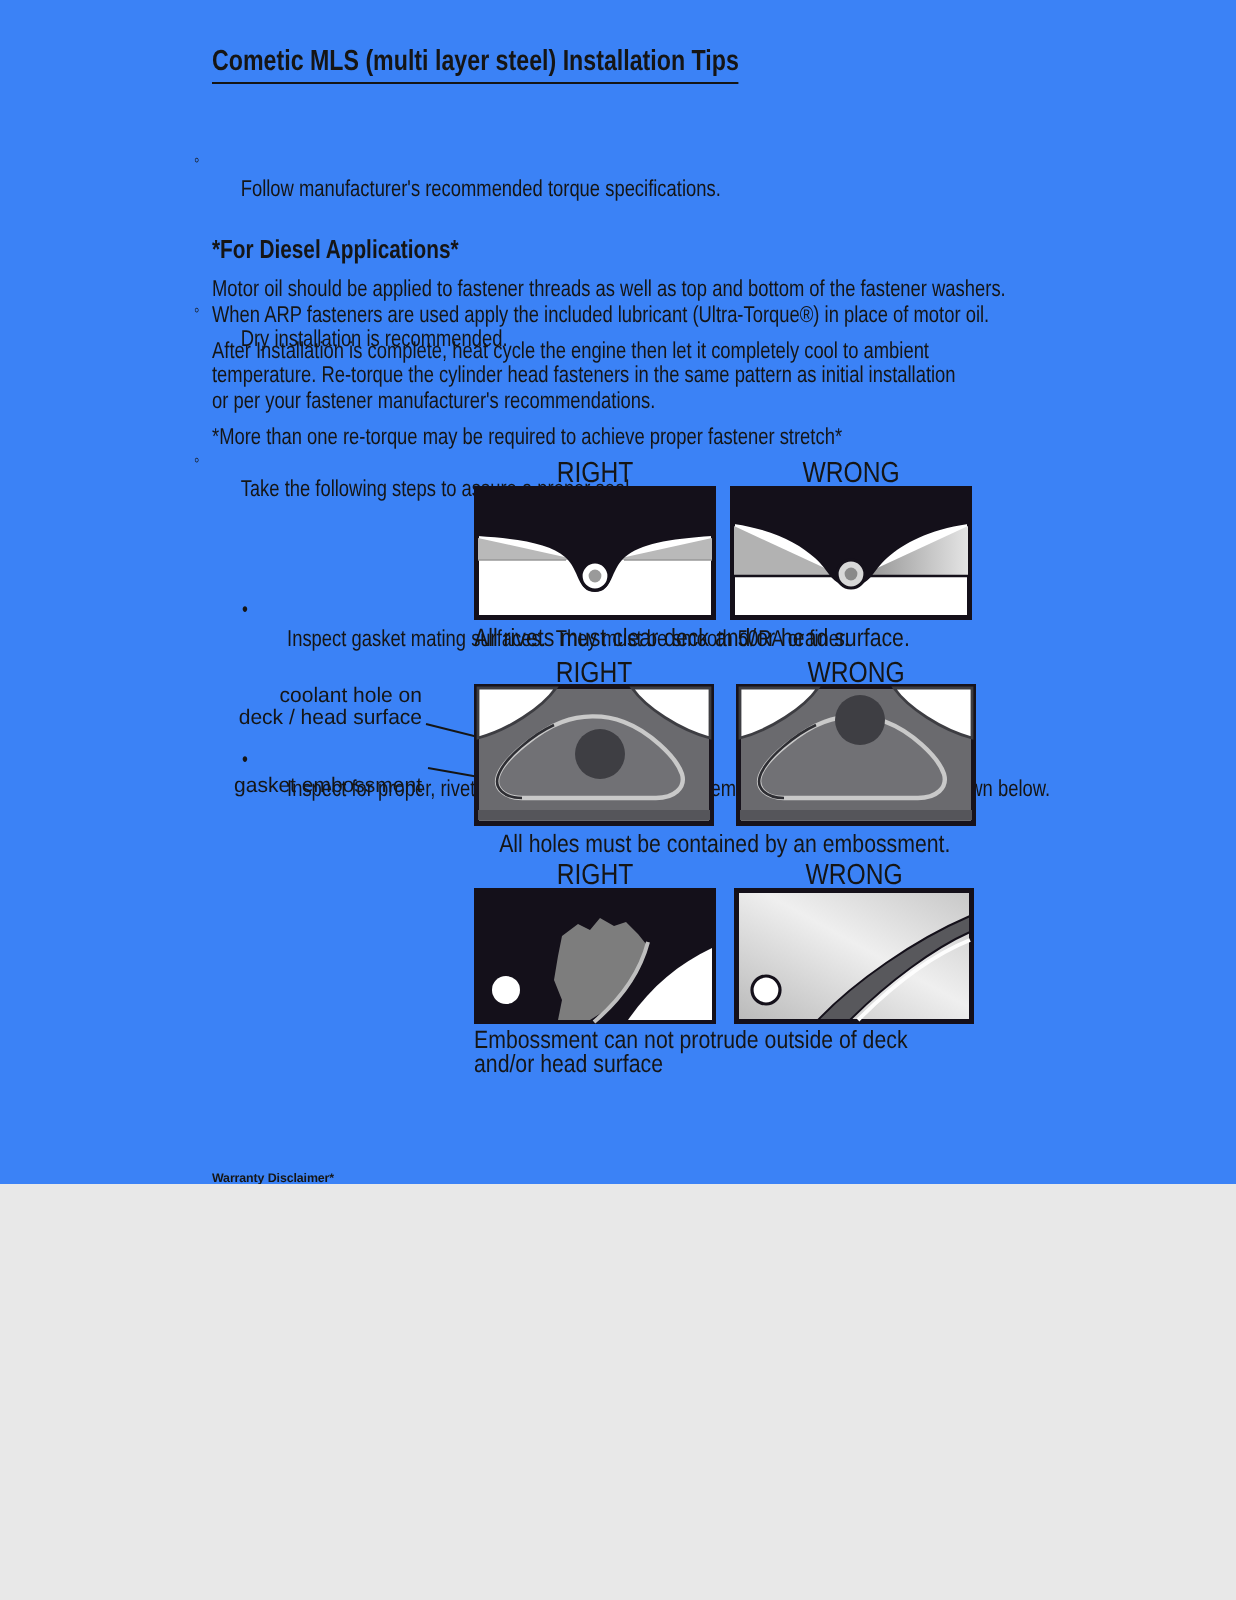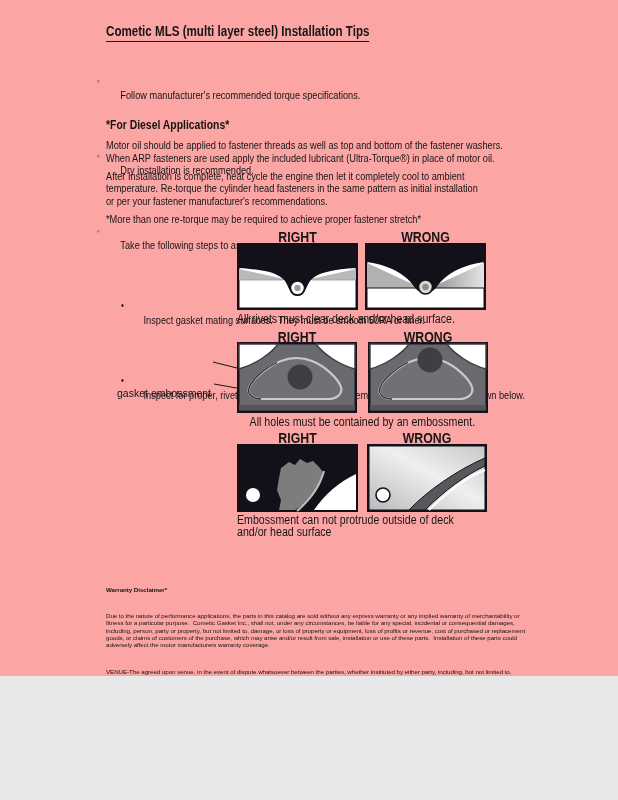--- a/index.html
+++ b/index.html
@@ -1,34 +1,34 @@
 <!DOCTYPE html>
 <html><head>
 <meta charset="utf-8">
 <style>
   html,body{margin:0;padding:0;background:#e8e8e8;}
   .page{
-    position:relative;width:618px;height:676px;background:#fca5a5;
+    position:relative;width:618px;height:592px;background:#3b82f6;
     font-family:"Liberation Sans","DejaVu Sans",sans-serif;color:#151515;
     overflow:hidden;margin:0 auto;
   }
   .abs{position:absolute;}
   .cx{transform:scaleX(0.8);transform-origin:0 0;}
   .title{
     font-size:14.5px;font-weight:700;white-space:pre;
     border-bottom:1.6px solid #151515;padding-bottom:2px;display:inline-block;
   }
   .bullets{font-size:11.5px;line-height:15px;white-space:pre;}
   .b-item{position:relative;padding-left:10px;}
   .b-item .mark{position:absolute;left:0;top:0;font-size:9.5px;}
   .b-sub{position:relative;margin-left:30px;padding-left:9px;}
   .b-sub .mark{position:absolute;left:0;top:0;font-size:10.5px;}
   .diesel-h{font-size:13px;font-weight:700;line-height:14px;margin:0 0 7px 0;white-space:pre;}
   .body-p{font-size:11.5px;line-height:12.5px;margin:0 0 5.5px 0;white-space:pre;}
-  .lblrow{display:flex;font-weight:bold;}
+  .lblrow{display:flex;}
   .lbl{text-align:center;font-size:14.5px;transform:scaleX(0.85);white-space:pre;}
   .panelrow{display:flex;}
   .cap{font-size:12.5px;white-space:pre;transform:scaleX(0.85);transform-origin:0 0;}
   .anno{font-size:10.5px;line-height:11px;text-align:right;white-space:pre;}
   .fine{font-size:6.2px;line-height:7.3px;letter-spacing:-0.05px;white-space:pre;}
   .fine p{margin:0 0 4.5px 0;}
   .fine .fine-h{font-weight:700;margin:0 0 4.5px 0;}
   .footer-code{font-size:13.5px;color:#2a2a2a;transform:scaleX(0.85);transform-origin:0 0;white-space:pre;}
   svg{display:block;}
 </style>
@@ -99,20 +99,22 @@
       <circle cx="60.5" cy="44" r="7" fill="#d8d8d8" stroke="#14101a" stroke-width="1.6"></circle>
       <circle cx="60.5" cy="44" r="3.2" fill="#8a8a8a"></circle>
     </svg>
   </div>
   <div class="abs cap" style="left:237px;top:312px;">All rivets must clear deck and/or head surface.</div>
 
   <div class="abs lblrow" style="left:237px;top:329px;">
     <span class="lbl" style="flex:0 0 120px;">RIGHT</span>
     <span class="lbl" style="flex:0 0 120px;margin-left:11px;">WRONG</span>
   </div>
+  <div class="abs anno" style="left:100px;top:343px;width:111px;">coolant hole on
+deck / head surface</div>
   <div class="abs anno" style="left:100px;top:388px;width:111px;">gasket embossment</div>
   <svg class="abs" style="left:205px;top:355px;" width="95" height="45" viewBox="0 0 95 45">
     <line x1="8" y1="7" x2="84" y2="26" stroke="#151515" stroke-width="1"></line>
     <line x1="9" y1="29" x2="54" y2="37" stroke="#151515" stroke-width="1"></line>
   </svg>
   <div class="abs panelrow" style="left:237px;top:342px;gap:11px;">
     <svg width="120" height="71" viewBox="0 0 120 71">
       <rect x="1.25" y="1.25" width="117.5" height="68.5" fill="#6a6a6e" stroke="#17131c" stroke-width="2.5"></rect>
       <rect x="2" y="63" width="116" height="5" fill="#55555a"></rect>
       <path d="M2,2 H41 C34,12 17,23 2,27 Z" fill="#ffffff" stroke="#3d3d42" stroke-width="1.4"></path>

